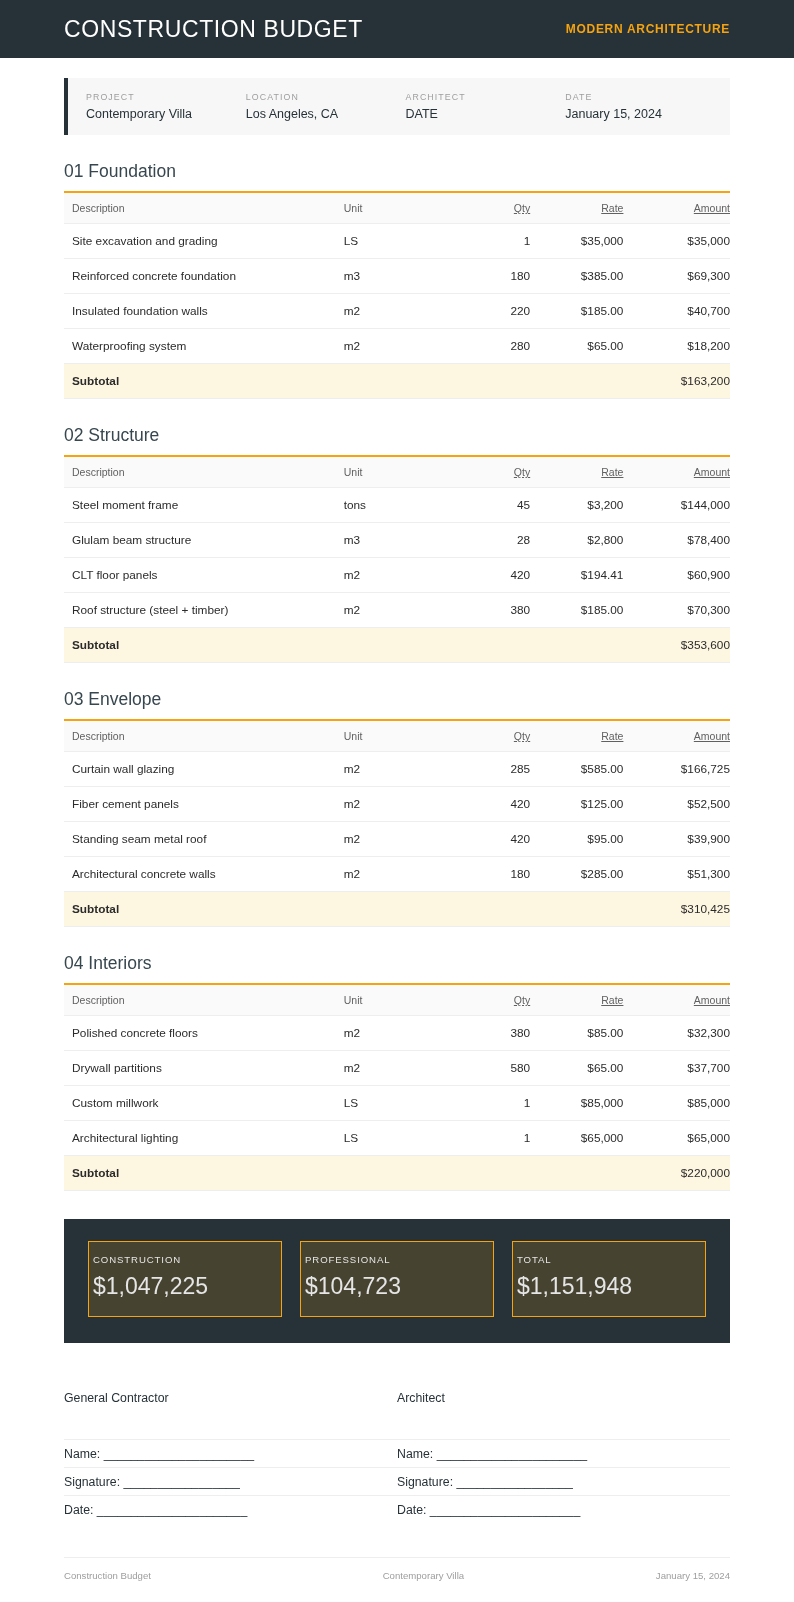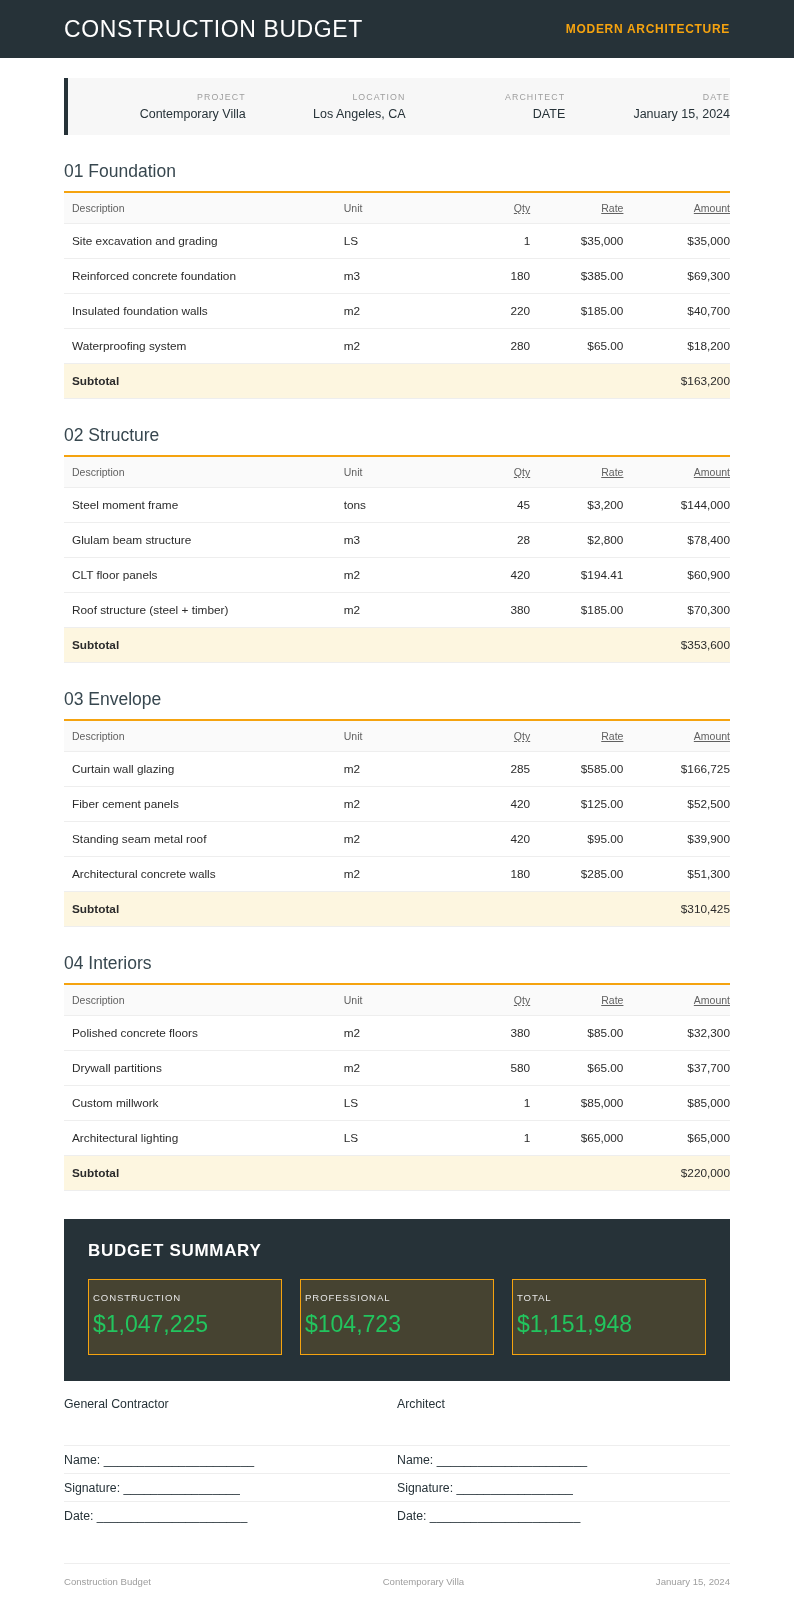--- a/index.html
+++ b/index.html
@@ -47,21 +47,21 @@
   }
 
   
   .meta-wrap { padding: 20px 64px 0 64px; }
   .meta-bar {
     background: #f7f7f7;
     border-left: 4px solid #263238;
     display: flex;
     padding: 14px 0 14px 18px;
   }
-  .meta-cell { width: 160px; text-align: right; }
+  .meta-cell { width: 160px; }
   .meta-cell.wide { width: 165px; }
   .meta-label {
     font-size: 8.8px;
     letter-spacing: 1.1px;
     color: #9e9e9e;
     text-transform: uppercase;
     margin-bottom: 5px;
   }
   .meta-value {
     font-size: 12.5px;
@@ -152,27 +152,27 @@
     padding: 12px 4px 16px 4px;
   }
   .sum-label {
     font-size: 9.6px;
     letter-spacing: 0.9px;
     color: #e6e6e6;
     margin-bottom: 8px;
   }
   .sum-value {
     font-size: 23px;
-    color: #22c55e;
+    color: #e5e5e5;
   }
 
   
   .signatures {
     padding: 0 64px;
-    margin-top: 16px;
+    margin-top: 48px;
     display: flex;
   }
   .sig-block { flex: 1; }
   .sig-role {
     font-size: 12.3px;
     color: #263238;
     padding-bottom: 34px;
   }
   .sig-line {
     font-size: 12.3px;
@@ -461,21 +461,20 @@
               <td></td>
               <td class="num">$220,000</td>
             </tr>
           </tbody>
         </table>
       </div>
     </div>
 
   <div class="summary-wrap">
     <div class="summary">
-      <div class="summary-title">BUDGET SUMMARY</div>
       <div class="summary-cards" id="summary-cards-root">
           <div class="sum-card">
             <div class="sum-label">CONSTRUCTION</div>
             <div class="sum-value">$1,047,225</div>
           </div>
           <div class="sum-card">
             <div class="sum-label">PROFESSIONAL</div>
             <div class="sum-value">$104,723</div>
           </div>
           <div class="sum-card">

